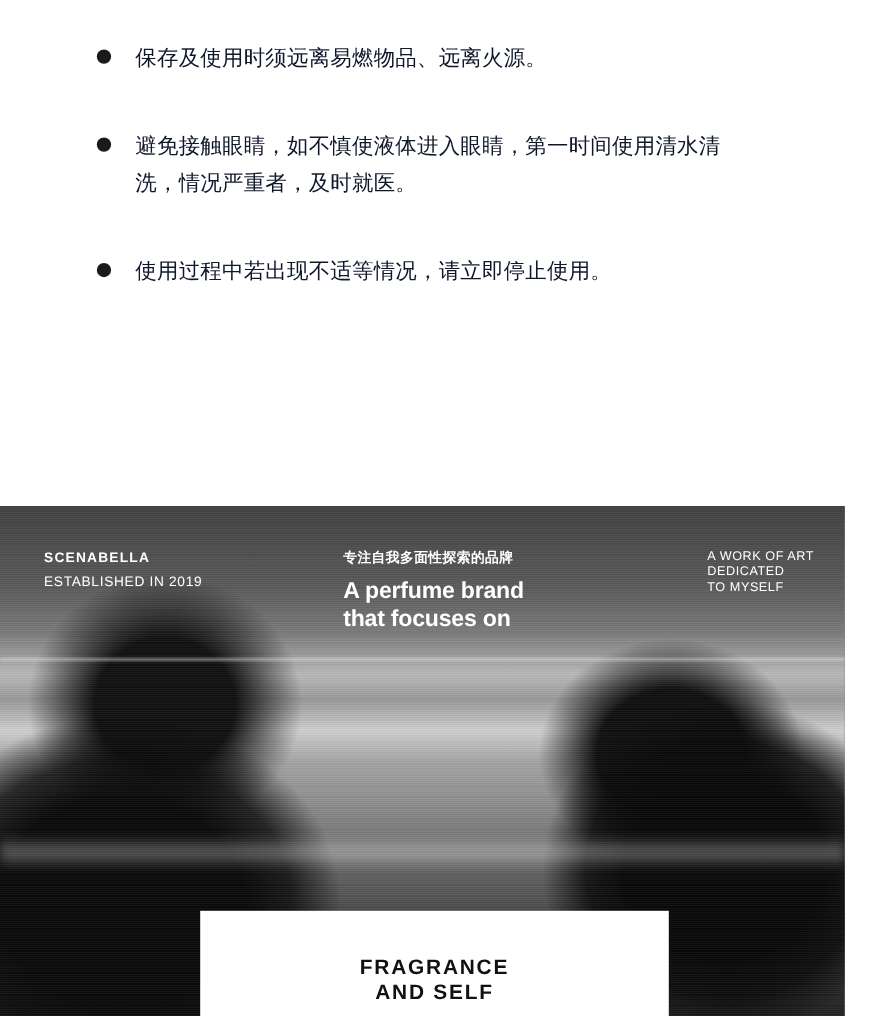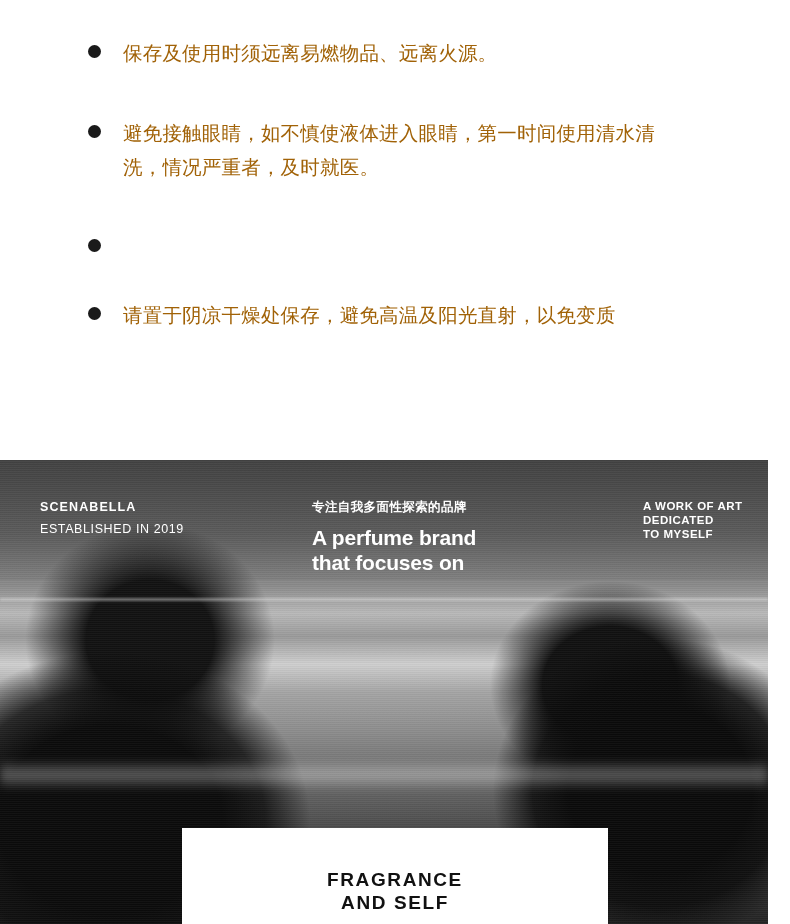--- a/index.html
+++ b/index.html
@@ -36,21 +36,21 @@
     height: 13px;
     border-radius: 50%;
     background: #1a1a1a;
     flex: 0 0 auto;
     margin-top: 9px;
   }
   .care-text {
     margin-left: 22px;
     font-size: 19.5px;
     line-height: 34px;
-    color: #a16207;
+    color: #0f172a;
     letter-spacing: 0.2px;
     max-width: 540px;
   }
 
   
   .hero {
     position: absolute;
     left: 0;
     top: 460px;
     width: 768px;
@@ -149,21 +149,21 @@
     line-height: 25px;
     font-weight: 600;
     letter-spacing: -0.2px;
   }
   .cap-right {
     left: 643px;
     top: 39px;
     font-size: 11.5px;
     line-height: 14px;
     letter-spacing: 0.5px;
-    font-weight: 700;
+    font-weight: 400;
   }
 
   
   .hero-card {
     position: absolute;
     left: 182px;
     top: 828px;
     width: 426px;
     height: 96px;
     background: #ffffff;
@@ -187,24 +187,21 @@
     <div class="care-item">
       <span class="bullet"></span>
       <div class="care-text">保存及使用时须远离易燃物品、远离火源。</div>
     </div>
     <div class="care-item">
       <span class="bullet"></span>
       <div class="care-text">避免接触眼睛，如不慎使液体进入眼睛，第一时间使用清水清洗，情况严重者，及时就医。</div>
     </div>
     <div class="care-item">
       <span class="bullet"></span>
-    </div>
-    <div class="care-item">
-      <span class="bullet"></span>
-      <div class="care-text">请置于阴凉干燥处保存，避免高温及阳光直射，以免变质</div>
+      <div class="care-text">使用过程中若出现不适等情况，请立即停止使用。</div>
     </div>
   </div>
 
   <div class="hero">
     <div class="hero-photo"></div>
     <div class="hero-horizon"></div>
     <div class="hero-foam"></div>
     <div class="hero-top-shade"></div>
     <div class="hero-grain"></div>
 

